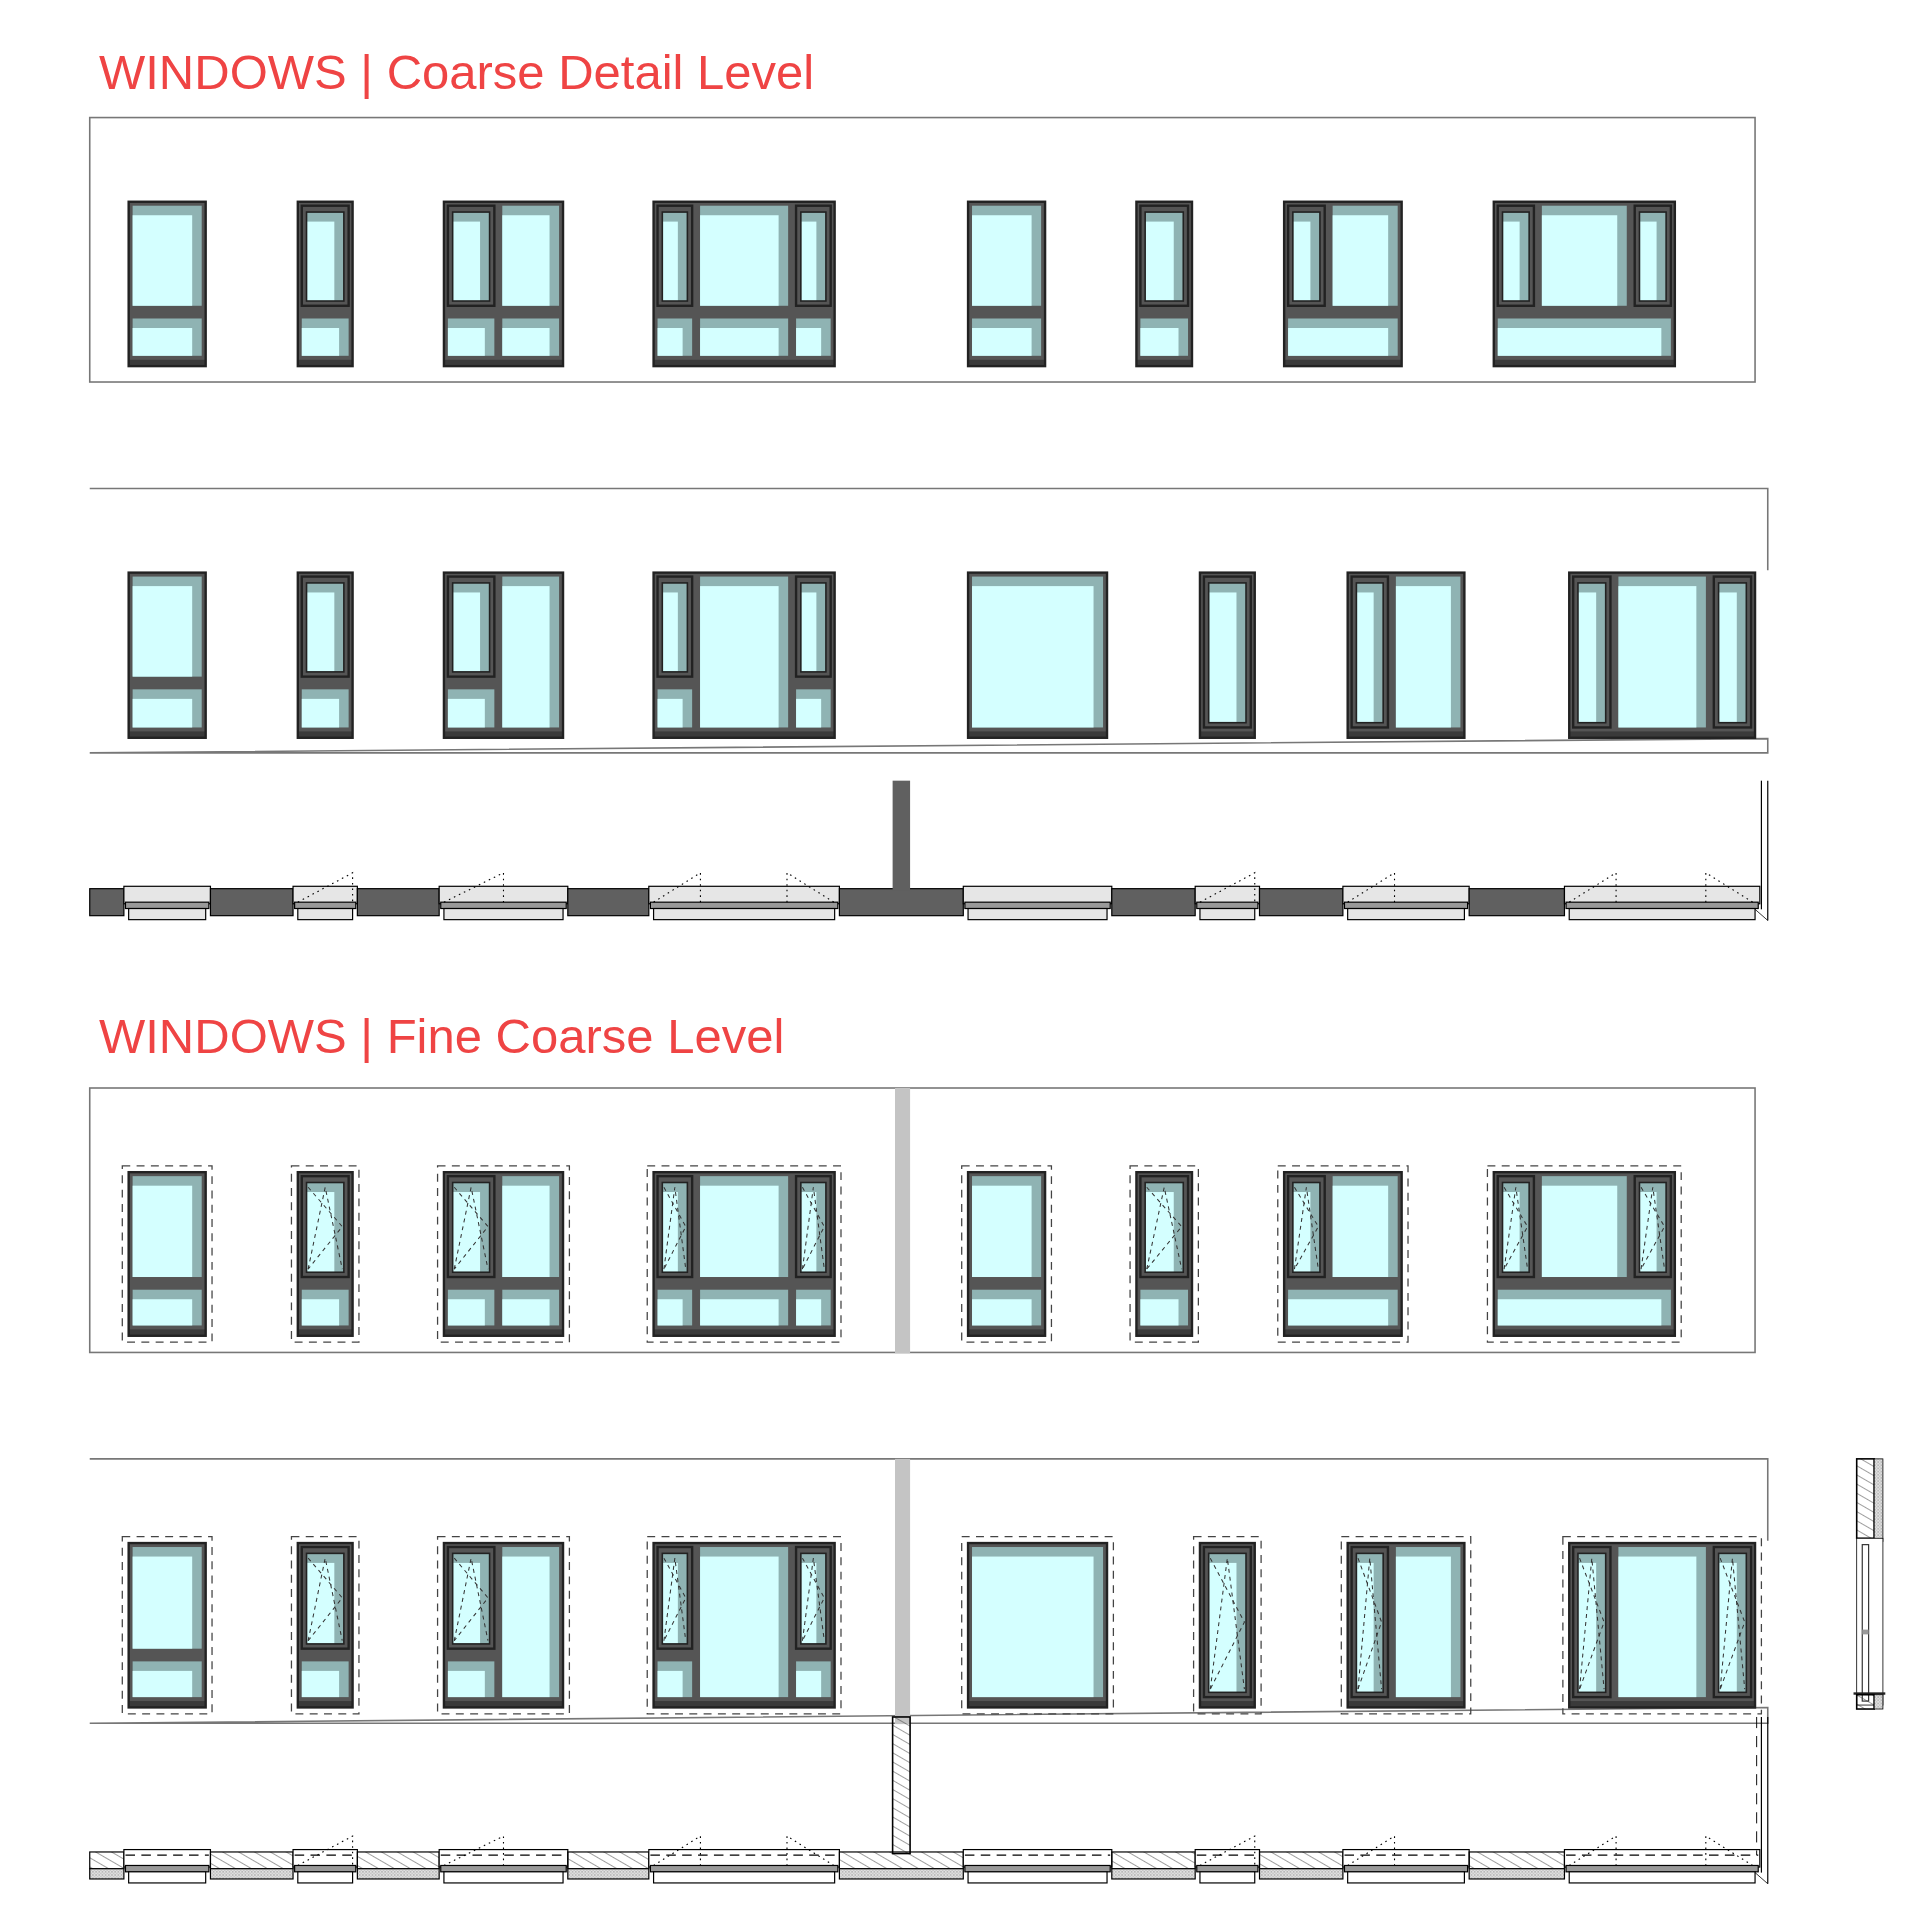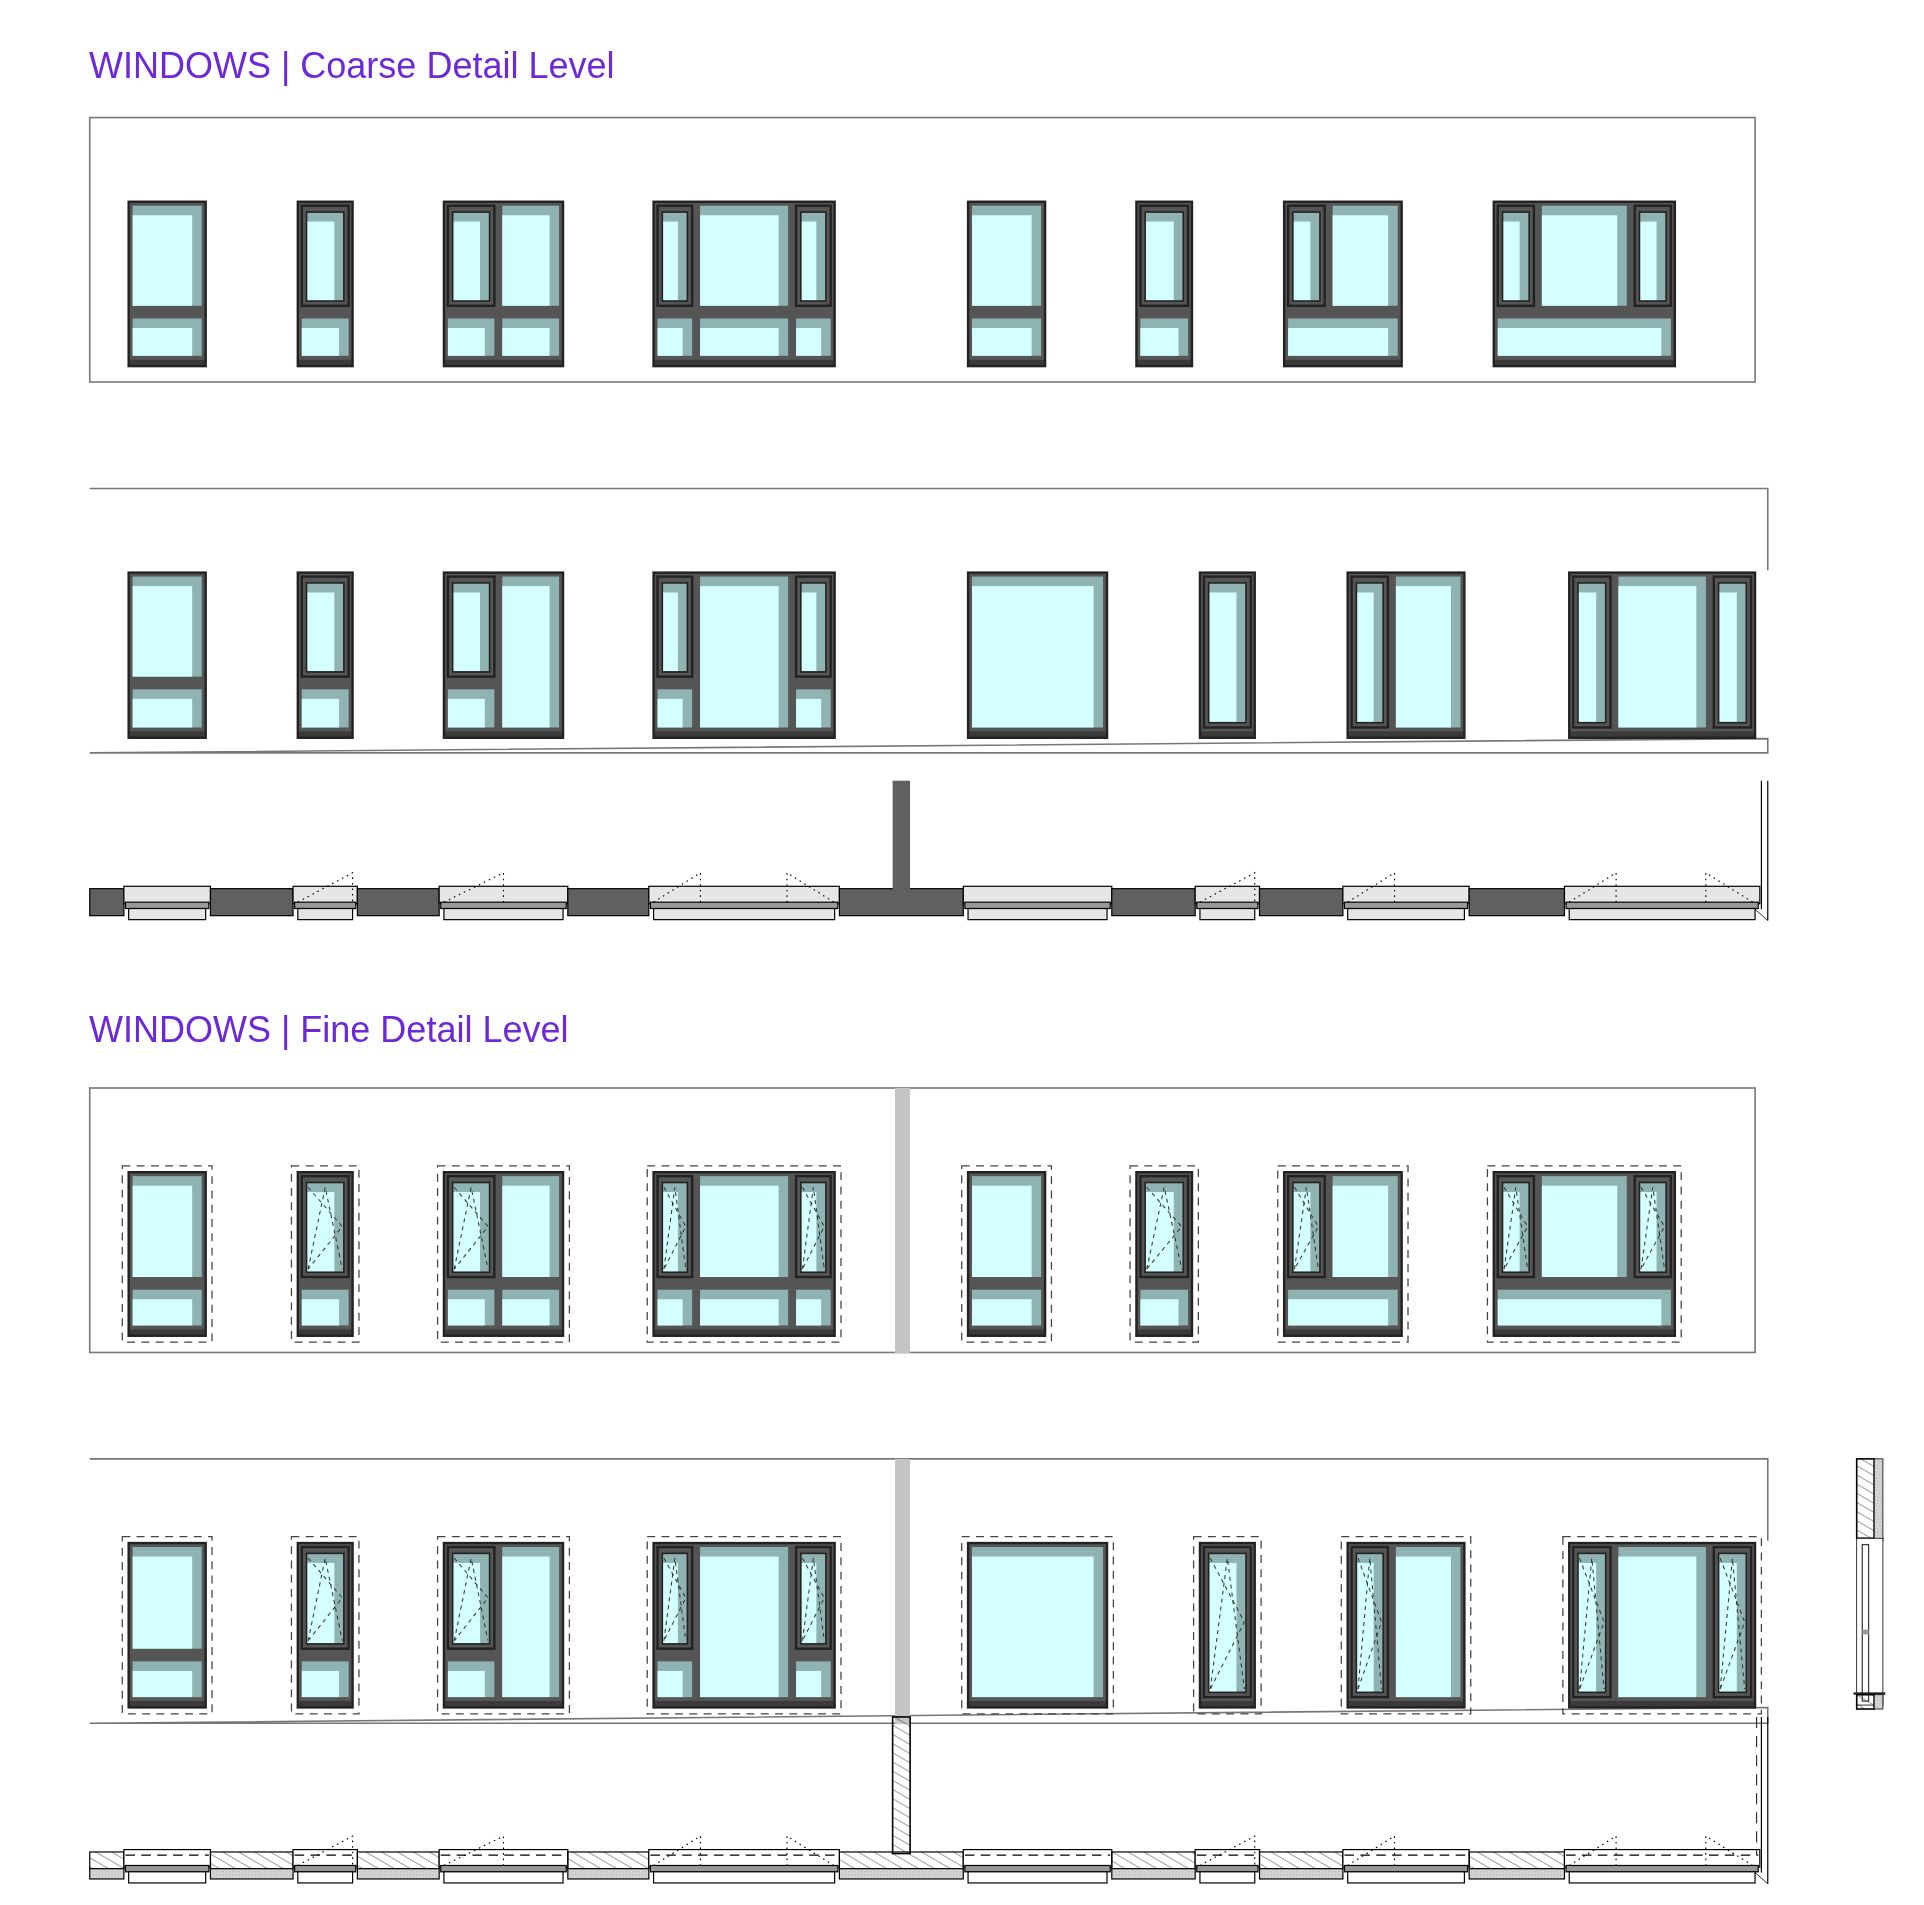--- a/index.html
+++ b/index.html
@@ -1,26 +1,26 @@
 <!DOCTYPE html>
 <html style="font-size:12.7px"><head>
 <meta charset="utf-8">
 <style>
   html,body{margin:0;padding:0;background:#ffffff;}
   body{width:1925px;height:1906px;position:relative;overflow:hidden;font-family:"Liberation Sans",sans-serif;}
-  .title{position:absolute;left:89px;font-size:36px;color:#6d28d9;line-height:1;white-space:nowrap;font-family:"Liberation Sans",sans-serif;}
+  .title{position:absolute;left:99px;font-size:49px;color:#ef4444;line-height:1;white-space:nowrap;font-family:"Liberation Sans",sans-serif;}
   #t1{top:48px;}
   #t2{top:1012px;}
   svg{position:absolute;left:0;top:0;}
 </style>
 </head>
 <body>
 
 <div class="title" id="t1">WINDOWS | Coarse Detail Level</div>
-<div class="title" id="t2">WINDOWS | Fine Detail Level</div>
+<div class="title" id="t2">WINDOWS | Fine Coarse Level</div>
 
 <svg id="drawing" width="1925" height="1906" viewBox="0 0 2424 2400" xmlns="http://www.w3.org/2000/svg">
   <defs>
     <pattern id="hatch" width="10" height="10" patternUnits="userSpaceOnUse" patternTransform="rotate(-60)">
       <line x1="0" y1="0" x2="0" y2="10" stroke="#333" stroke-width="1.2"></line>
     </pattern>
     <pattern id="dots" width="4" height="4" patternUnits="userSpaceOnUse">
       <rect width="4" height="4" fill="#e0e0e0"></rect>
       <circle cx="1" cy="1" r="0.8" fill="#888"></circle>
       <circle cx="3" cy="3" r="0.8" fill="#aaa"></circle>

